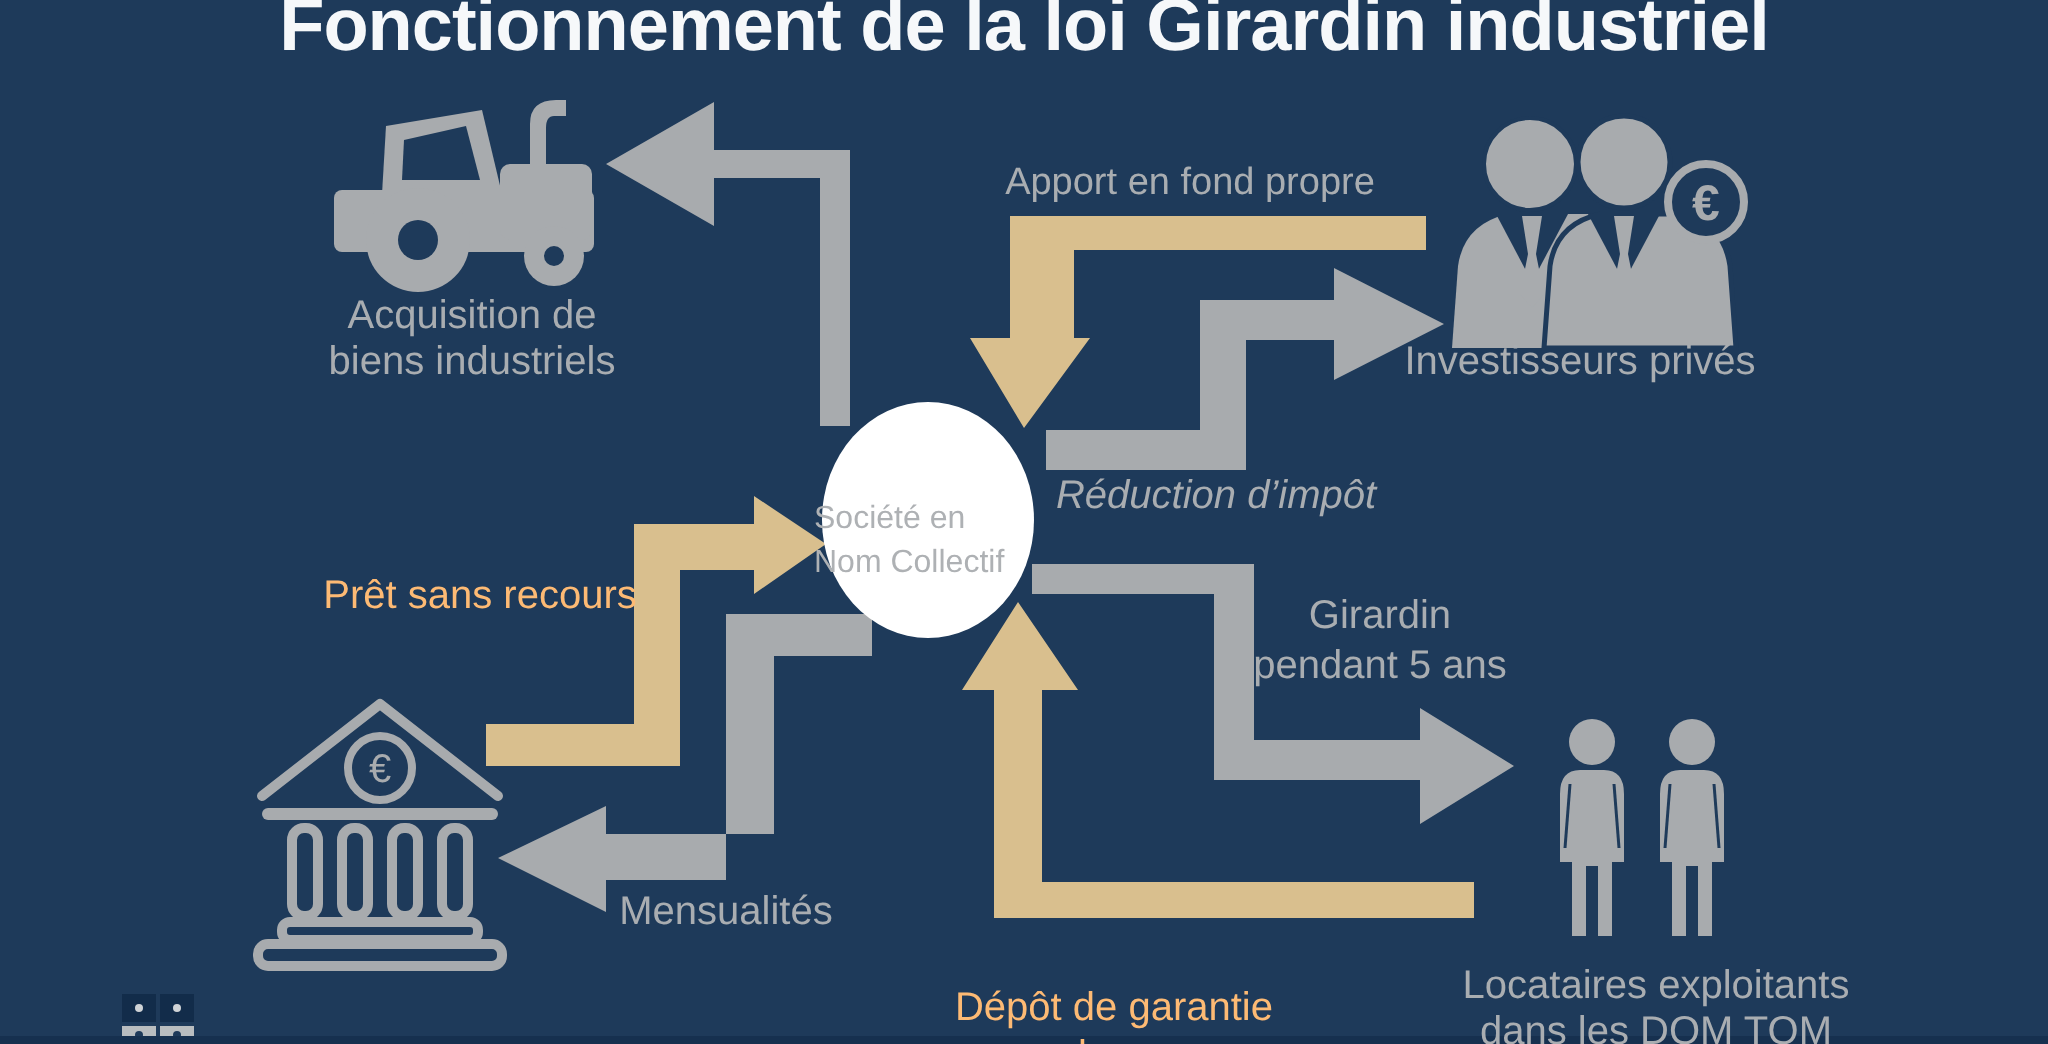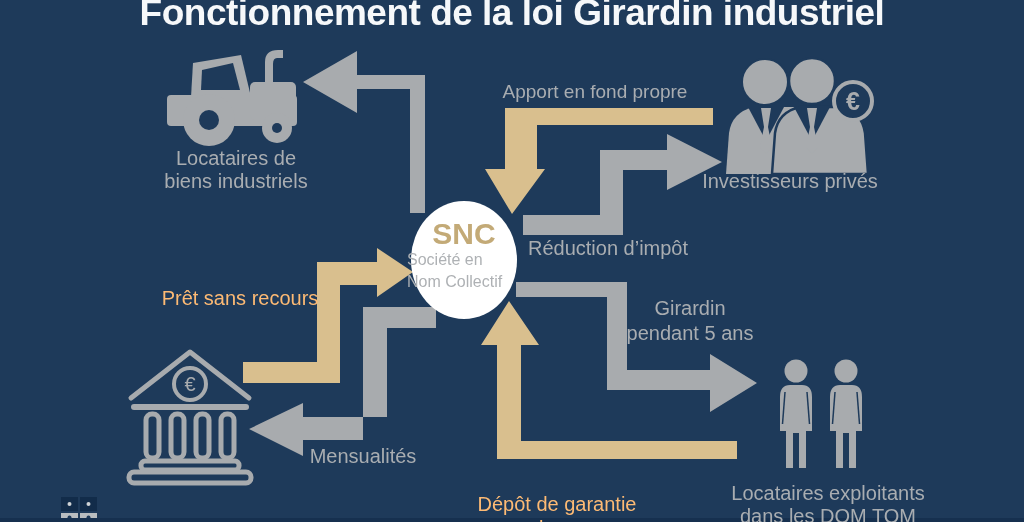--- a/index.html
+++ b/index.html
@@ -131,29 +131,29 @@
       <circle cx="69.5" cy="517.5" r="2" fill="#1e3a5a"></circle>
       <circle cx="88.5" cy="517.5" r="2" fill="#1e3a5a"></circle>
     </g>
 
     <rect x="0" y="518" width="1024" height="4" fill="#16304f"></rect>
   </svg>
 
   <div class="title">Fonctionnement de la loi Girardin industriel</div>
 
   <div class="label" style="left:136px;top:147px;width:200px;">
-    <div>Locataires de</div>
+    <div>Acquisition de</div>
     <div>biens industriels</div>
   </div>
 
   <div class="label" style="left:430px;top:80px;width:330px;font-size:19px;">Apport en fond propre</div>
 
   <div class="label" style="left:690px;top:170px;width:200px;">Investisseurs privés</div>
 
-  <div class="label" style="left:520px;top:237px;width:176px;">Réduction d’impôt</div>
+  <div class="label" style="left:520px;top:237px;width:176px;font-style:italic;">Réduction d’impôt</div>
 
   <div class="label" style="left:620px;top:296px;width:140px;line-height:25px;">
     <div>Girardin</div>
     <div>pendant 5 ans</div>
   </div>
 
   <div class="label tan" style="left:160px;top:287px;width:160px;">Prêt sans recours</div>
 
   <div class="label" style="left:308px;top:445px;width:110px;">Mensualités</div>
 
@@ -161,19 +161,18 @@
   <div class="label tan" style="left:472px;top:468px;width:170px;line-height:24px;margin-top:24px;">
     <div>Dépôt de garantie</div>
     <div>+ loyers</div>
   </div>
 
   <div class="label" style="left:723px;top:482px;width:210px;">
     <div>Locataires exploitants</div>
     <div>dans les DOM TOM</div>
   </div>
 
-  <div class="snc-acronym">SNC</div>
   <div class="snc-sub">
     <div>Société en</div>
     <div>Nom Collectif</div>
   </div>
 
 </div>
 
 </body></html>

